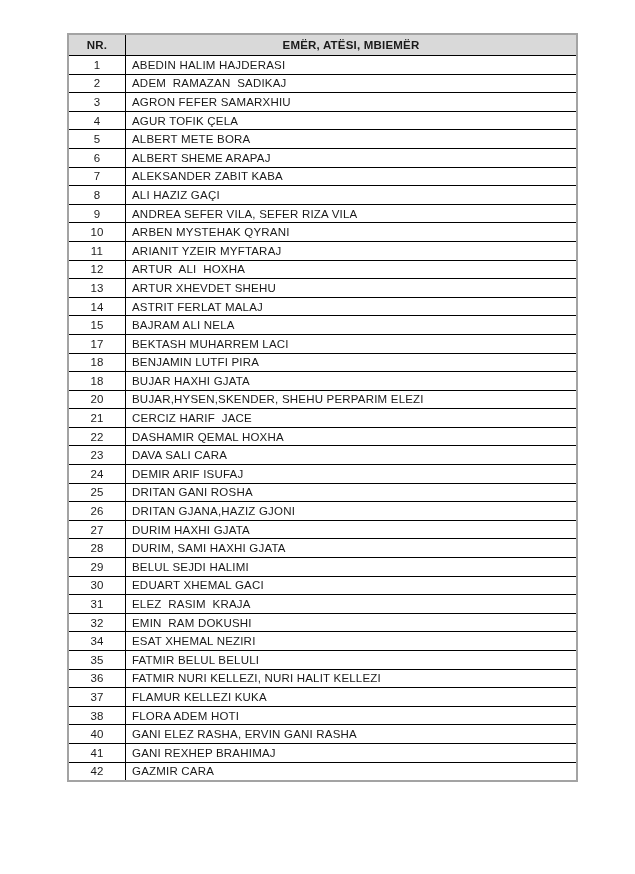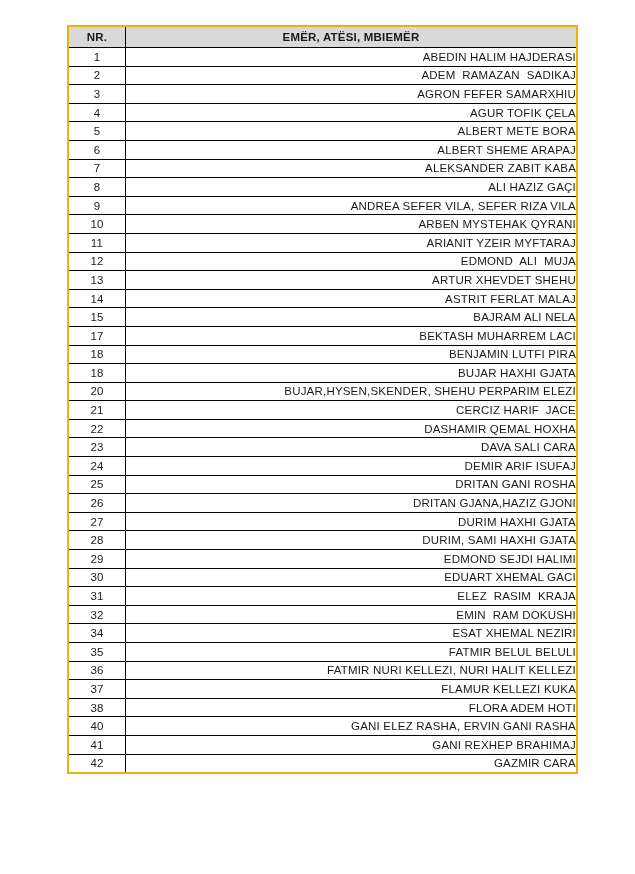--- a/index.html
+++ b/index.html
@@ -12,25 +12,25 @@
     width: 635px;
     height: 874px;
     background: #ffffff;
     font-family: "Liberation Sans", sans-serif;
     color: #1a1a1a;
     overflow: hidden;
   }
   table.names-table {
     position: absolute;
     left: 67px;
-    top: 25px;
+    top: 33px;
     width: 511px;
     border-collapse: collapse;
     table-layout: fixed;
-    border: 2px solid #eab308;
+    border: 2px solid #a3a3a3;
   }
   .names-table th, .names-table td {
     border: 1px solid #000000;
     padding: 0;
     vertical-align: middle;
     overflow: hidden;
   }
   .names-table th {
     background: #d9d9d9;
     font-weight: bold;
@@ -44,21 +44,21 @@
     height: 17.6px;
     letter-spacing: 0.2px;
   }
   .col-nr {
     width: 56px;
   }
   td.col-nr {
     text-align: center;
   }
   td.col-name {
-    text-align: right;
+    text-align: left;
     padding-left: 6px;
     white-space: pre; 
   }
 </style>
 </head>
 <body>
 
 <div class="page">
   <table class="names-table">
     <thead>
@@ -107,21 +107,21 @@
         <tr>
           <td class="col-nr">10</td>
           <td class="col-name">ARBEN MYSTEHAK QYRANI</td>
         </tr>
         <tr>
           <td class="col-nr">11</td>
           <td class="col-name">ARIANIT YZEIR MYFTARAJ</td>
         </tr>
         <tr>
           <td class="col-nr">12</td>
-          <td class="col-name">EDMOND  ALI  MUJA</td>
+          <td class="col-name">ARTUR  ALI  HOXHA</td>
         </tr>
         <tr>
           <td class="col-nr">13</td>
           <td class="col-name">ARTUR XHEVDET SHEHU</td>
         </tr>
         <tr>
           <td class="col-nr">14</td>
           <td class="col-name">ASTRIT FERLAT MALAJ</td>
         </tr>
         <tr>
@@ -171,21 +171,21 @@
         <tr>
           <td class="col-nr">27</td>
           <td class="col-name">DURIM HAXHI GJATA</td>
         </tr>
         <tr>
           <td class="col-nr">28</td>
           <td class="col-name">DURIM, SAMI HAXHI GJATA</td>
         </tr>
         <tr>
           <td class="col-nr">29</td>
-          <td class="col-name">EDMOND SEJDI HALIMI</td>
+          <td class="col-name">BELUL SEJDI HALIMI</td>
         </tr>
         <tr>
           <td class="col-nr">30</td>
           <td class="col-name">EDUART XHEMAL GACI</td>
         </tr>
         <tr>
           <td class="col-nr">31</td>
           <td class="col-name">ELEZ  RASIM  KRAJA</td>
         </tr>
         <tr>

